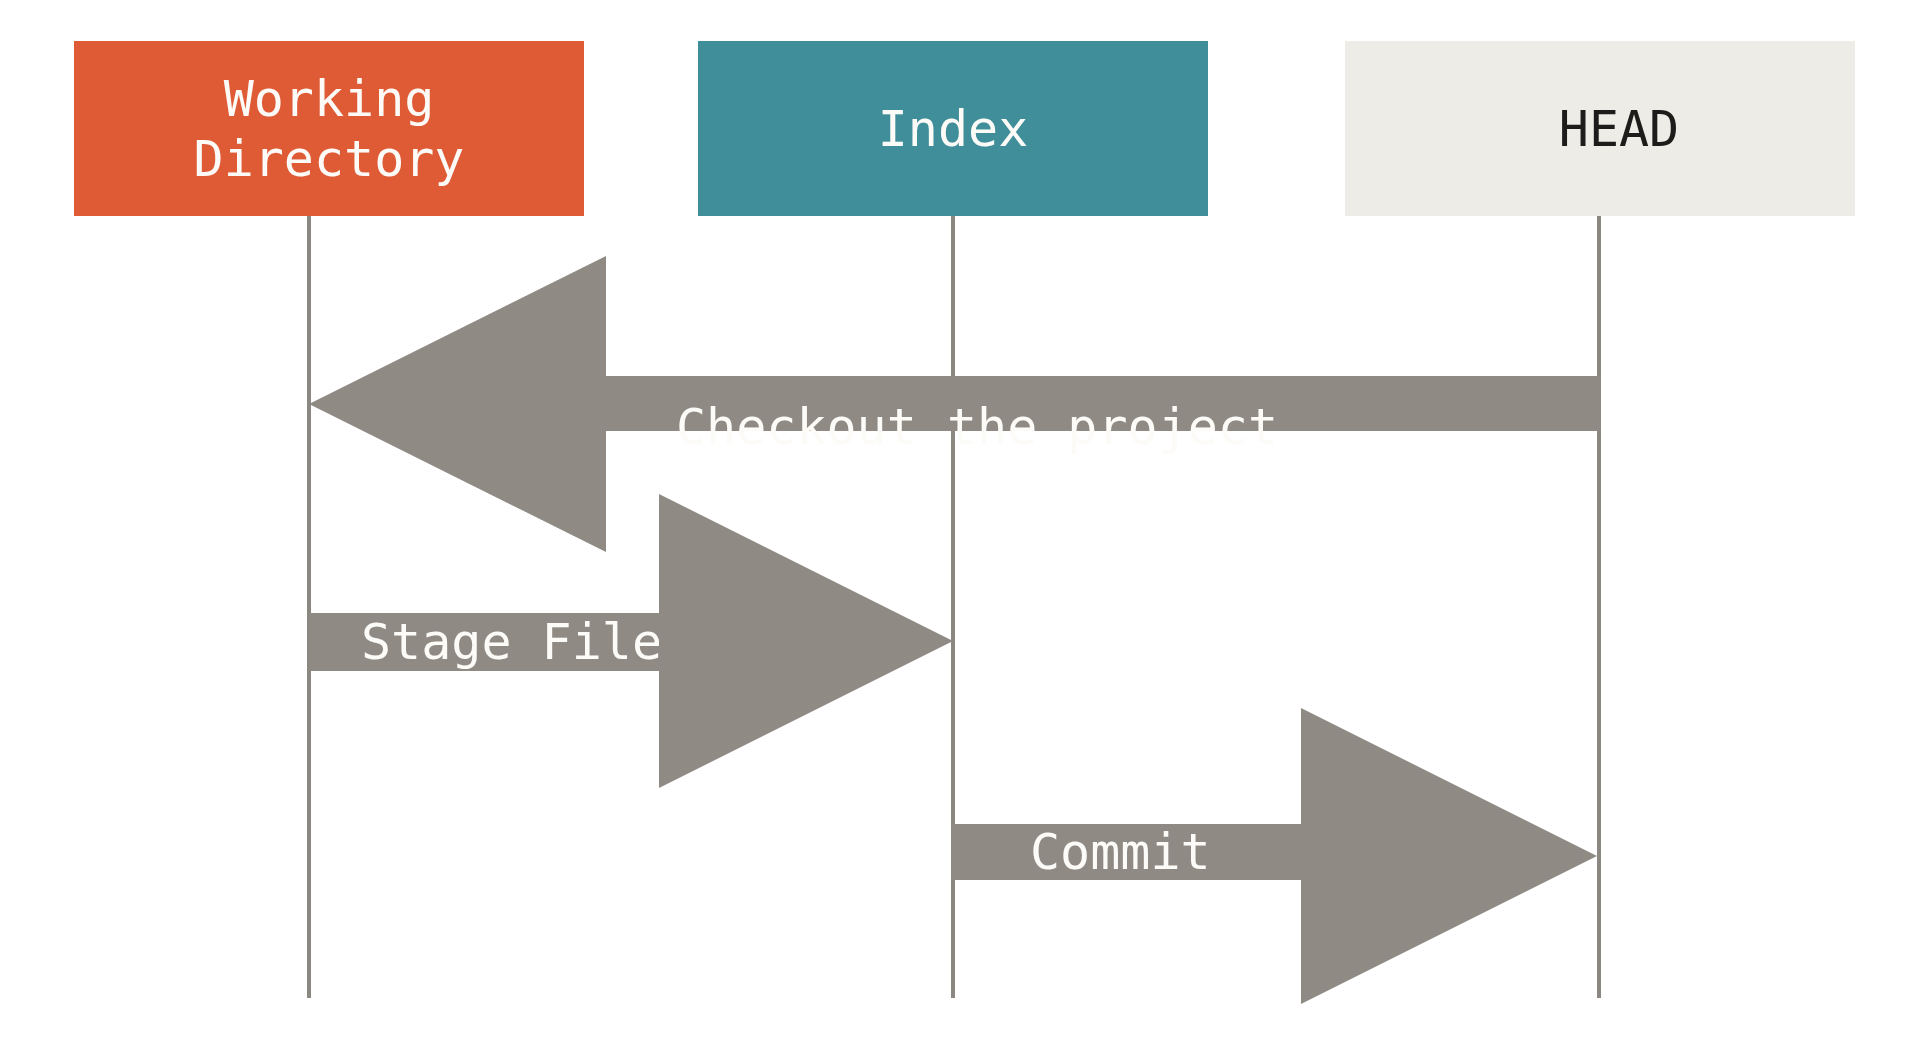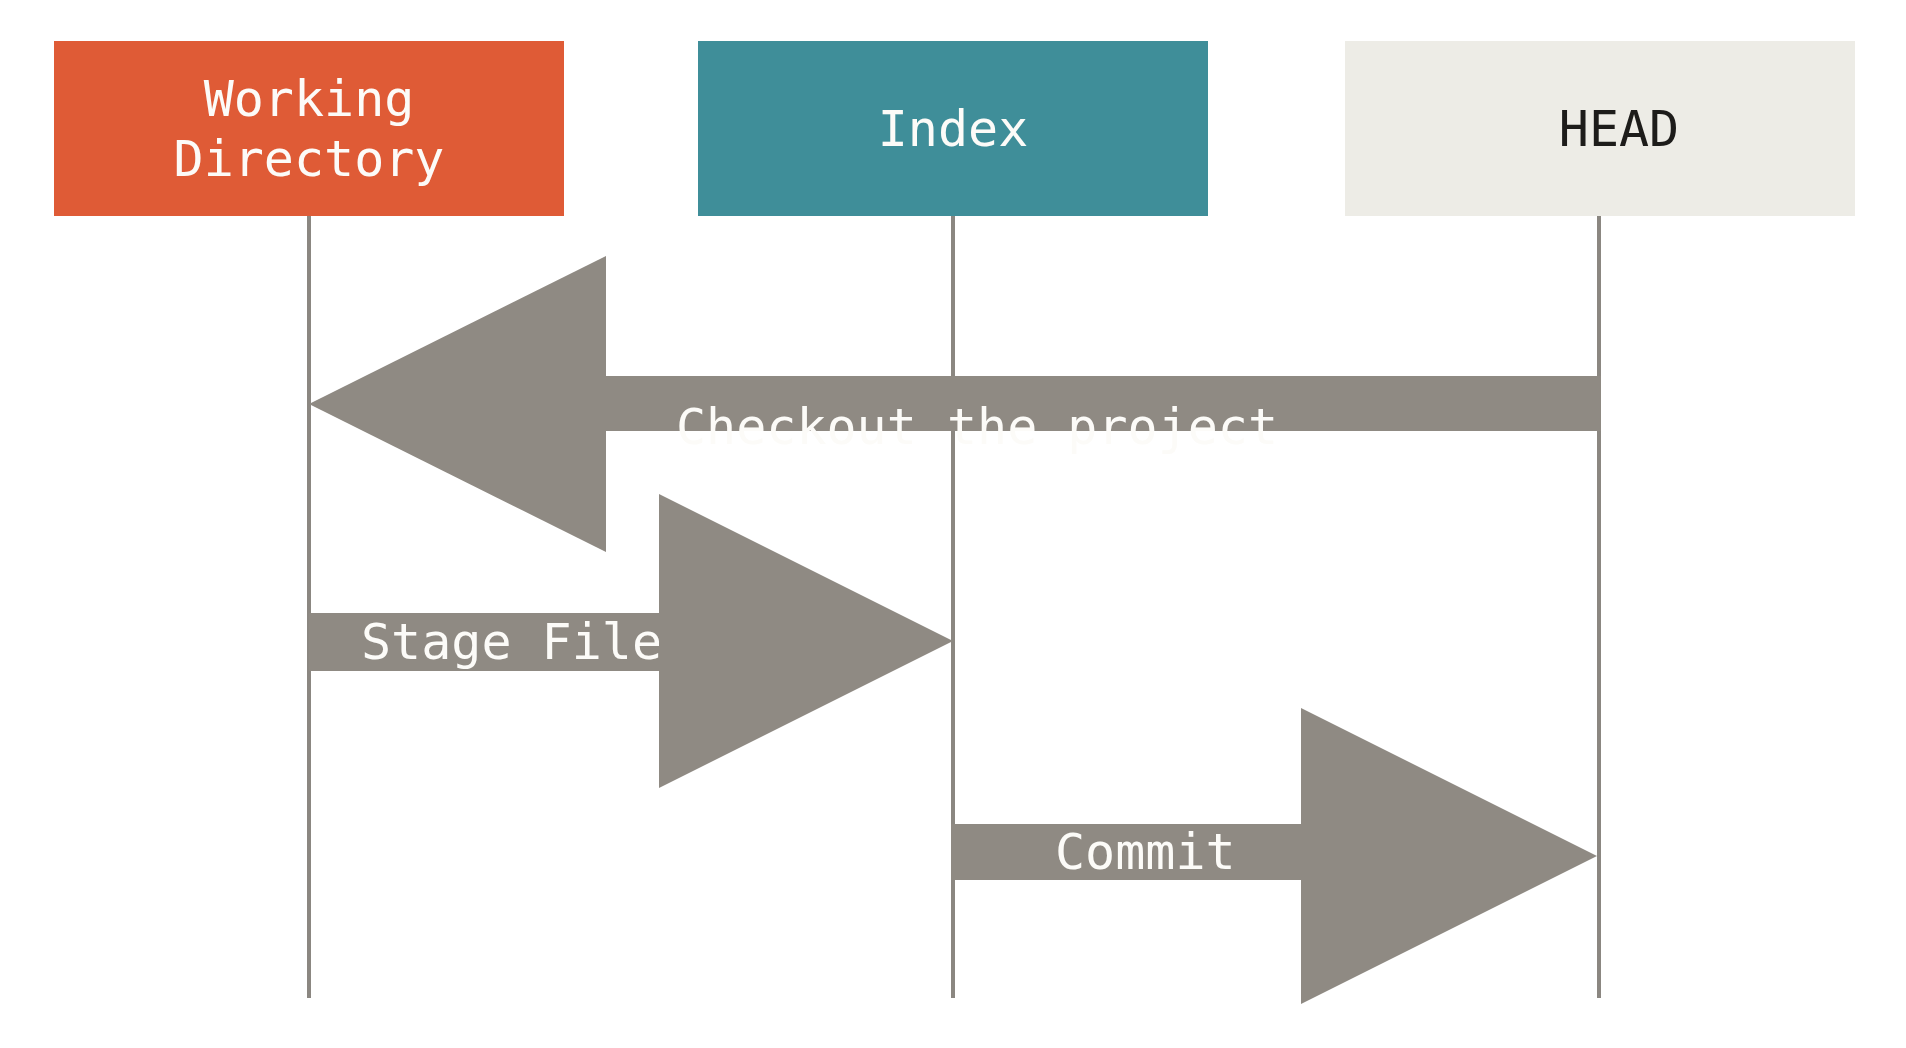--- a/index.html
+++ b/index.html
@@ -68,29 +68,29 @@
   .shaft-checkout .arrow-label { padding-left: 72px; margin-top: 46px; }
   .head-checkout  { left: 309px; top: 256px; width: 297px; height: 296px; }
 
   
   .shaft-stage { left: 309px; top: 613px; width: 352px; height: 58px; }
   .shaft-stage .arrow-label { padding-left: 52px; }
   .head-stage  { left: 659px; top: 494px; width: 294px; height: 294px; }
 
   
   .shaft-commit { left: 951px; top: 824px; width: 352px; height: 56px; }
-  .shaft-commit .arrow-label { padding-left: 104px; }
+  .shaft-commit .arrow-label { padding-left: 47px; margin-left: 32px; }
   .head-commit  { left: 1301px; top: 708px; width: 296px; height: 296px; }
 </style>
 </head>
 <body>
 
 <div class="diagram">
 
-  <div class="col-box box-wd" style="background-color: rgb(223, 91, 54); color: rgb(252, 251, 248);">
+  <div class="col-box box-wd" style="background-color: rgb(223, 91, 54); color: rgb(252, 251, 248); margin-left: 20px;">
     <span class="box-label">Working
 Directory</span>
   </div>
 
   <div class="col-box box-idx" style="background-color: rgb(63, 142, 153); color: rgb(252, 251, 248);">
     <span class="box-label">Index</span>
   </div>
 
   <div class="col-box box-head" style="background-color: rgb(237, 236, 230); color: rgb(29, 28, 26); padding-left: 38px;">
     <span class="box-label">HEAD</span>

